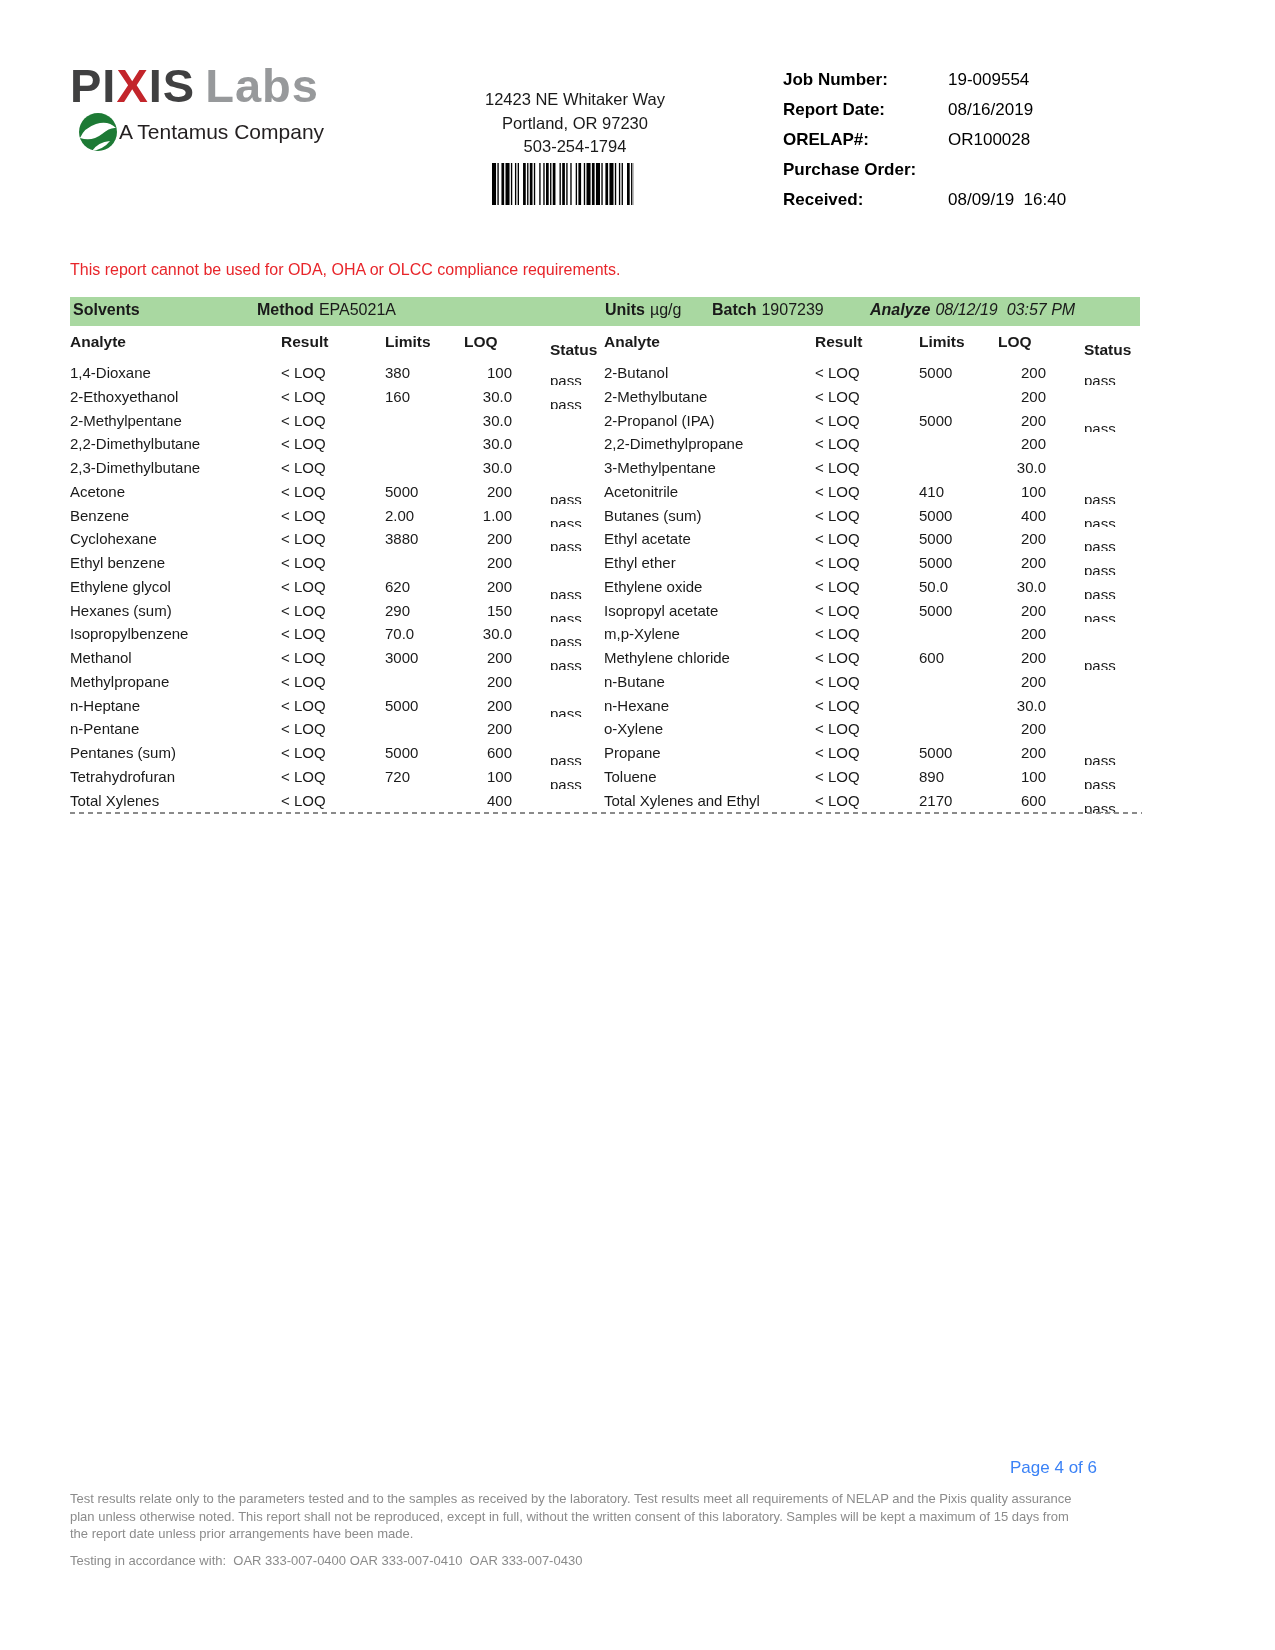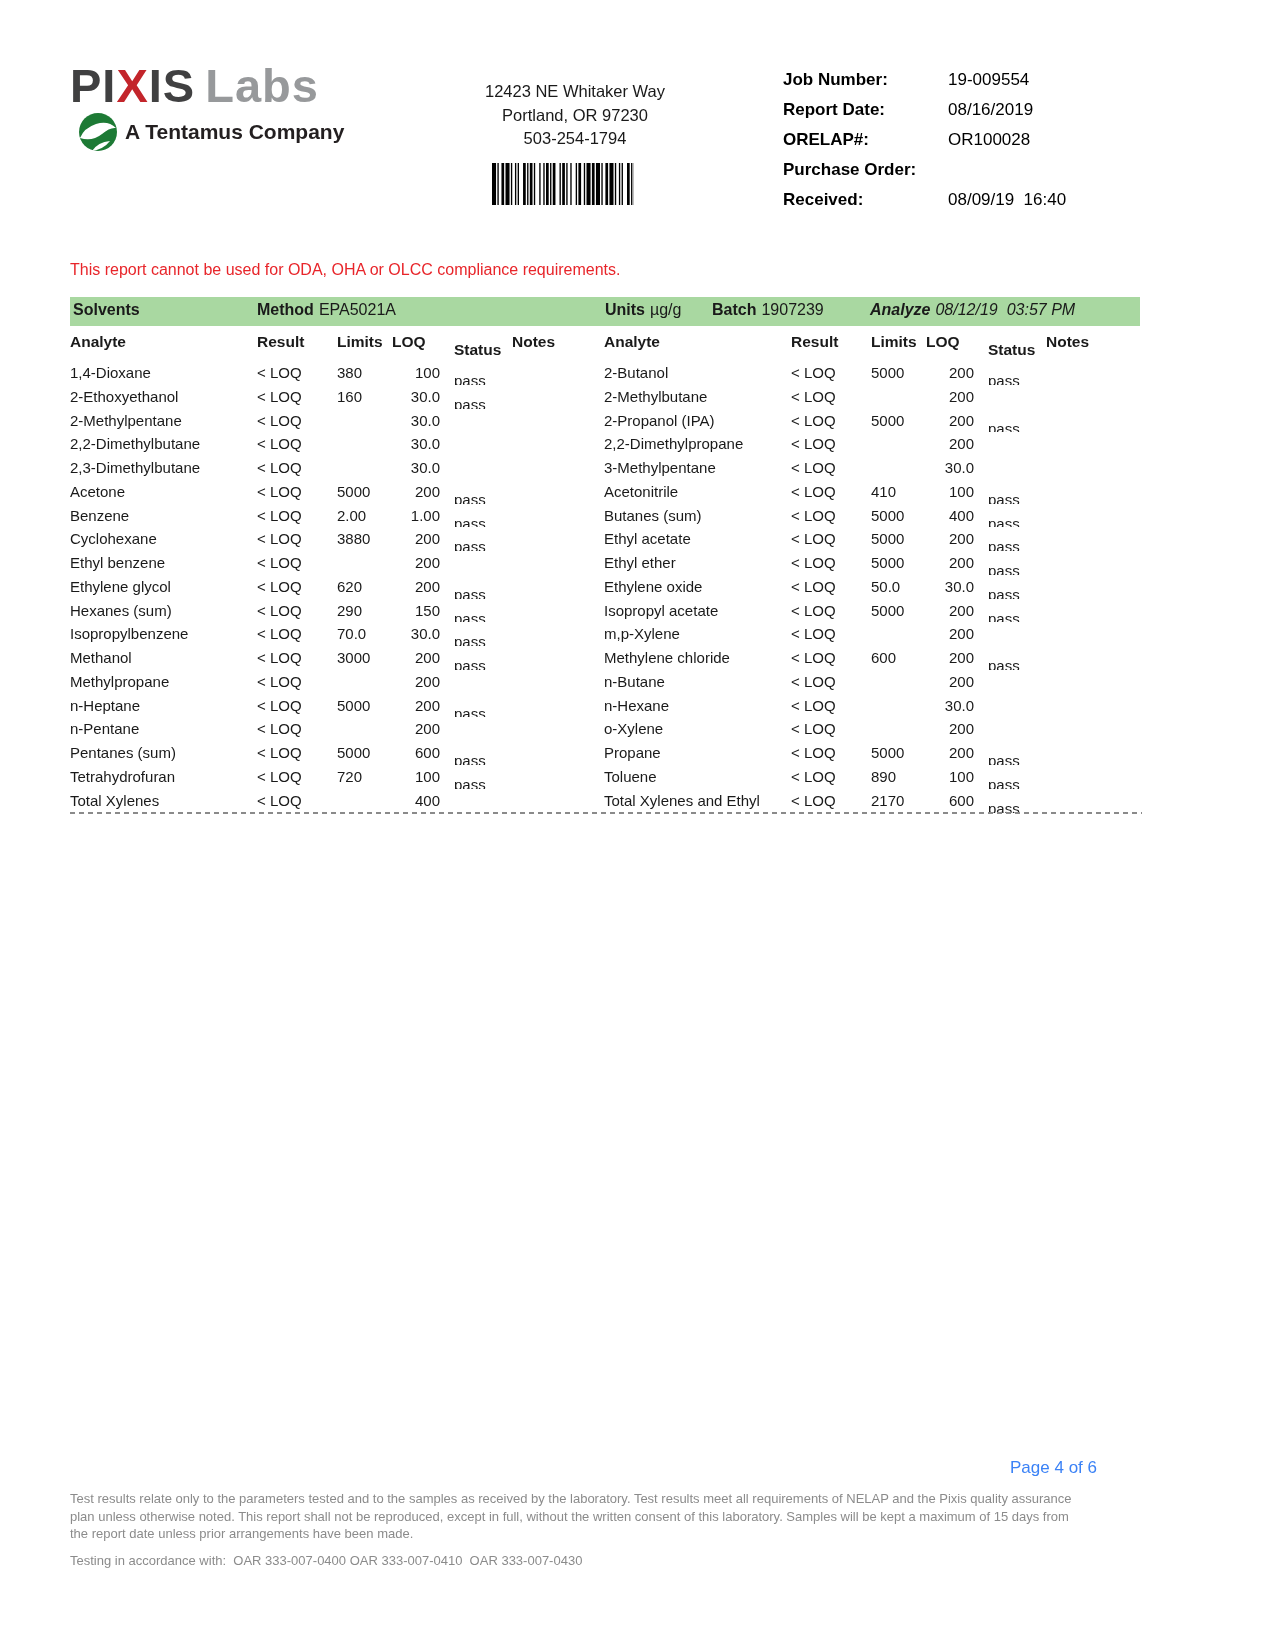--- a/index.html
+++ b/index.html
@@ -8,23 +8,23 @@
     font-family:"Liberation Sans", sans-serif;color:#1a1a1a;overflow:hidden;
   }
   
   .logo{position:absolute;left:70px;top:62px;}
   .logo-line{font-weight:bold;font-size:47px;letter-spacing:1px;line-height:1;}
   .px-dark{color:#404041;}
   .px-red{color:#c3252b;}
   .px-labs{color:#97999b;font-weight:bold;margin-left:10px;}
   .tagline{position:absolute;left:8px;top:50px;display:flex;align-items:center;}
   .leaf{width:40px;height:40px;}
-  .tagline-text{font-size:21px;font-weight:bold;color:#231f20;margin-left:7px;white-space:nowrap;}
-  
-  .address{position:absolute;left:430px;top:80px;width:290px;text-align:center;font-size:16.5px;line-height:23.5px;color:#1a1a1a;}
+  .tagline-text{font-size:21px;font-weight:normal;color:#231f20;margin-left:1px;white-space:nowrap;}
+  
+  .address{position:absolute;left:430px;top:88px;width:290px;text-align:center;font-size:16.5px;line-height:23.5px;color:#1a1a1a;}
   .barcode{position:absolute;left:492px;top:163px;}
   
   .info{position:absolute;left:783px;top:70px;width:360px;}
   .info-row{display:flex;height:30px;align-items:flex-start;}
   .info-row .lbl{width:165px;font-weight:bold;font-size:17px;color:#000;}
   .info-row .val{font-size:17px;color:#000;white-space:pre;}
   
   .notice{position:absolute;left:70px;top:261px;font-size:16px;color:#e8252a;}
   
   .section-bar{position:absolute;left:70px;top:297px;width:1070px;height:29px;font-size:16px;}
@@ -32,21 +32,21 @@
   .sb b{margin-right:5px;}
   .sb-solvents{left:3px;font-weight:bold;}
   .sb-method{left:187px;}
   .sb-units{left:535px;}
   .sb-batch{left:642px;}
   .sb-analyze{left:800px;font-style:italic;}
   
   .rtable{position:absolute;top:333px;width:537px;}
   .rtable.left{left:70px;}
   .rtable.right{left:604px;}
-  .thead,.trow{display:grid;grid-template-columns:187px 80px 55px 48px 72px 1fr;}
+  .thead,.trow{display:grid;grid-template-columns:187px 80px 55px 48px 72px 1fr;gap:24px;}
   .thead{height:28px;font-weight:bold;font-size:15.5px;}
   .trow{height:23.77px;line-height:23.77px;font-size:15px;}
   .c{overflow:hidden;white-space:nowrap;}
   .c3{text-align:right;}
   .c4{padding-left:14px;margin-top:8px;}
   .thead .c3{text-align:left;}
   
   .dashes{position:absolute;left:70px;top:812px;width:1072px;height:2px;
     background:repeating-linear-gradient(to right,#8a8a8a 0 5px,transparent 5px 9px);}
   

